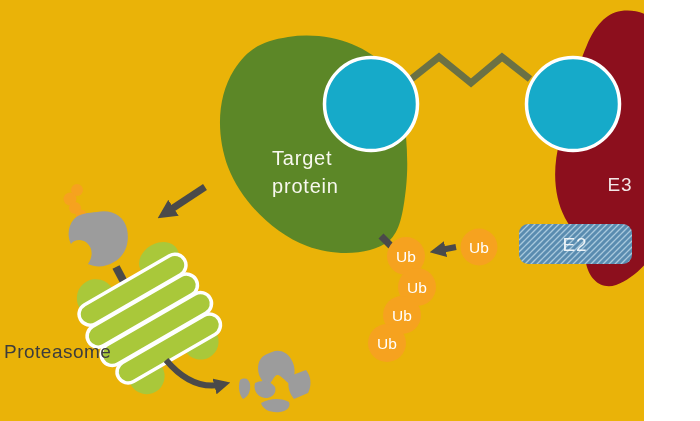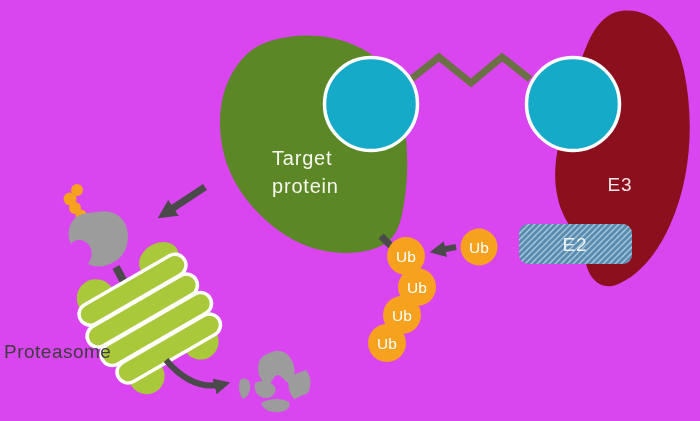--- a/index.html
+++ b/index.html
@@ -1,20 +1,20 @@
 <!DOCTYPE html>
 <html><head>
 <meta charset="utf-8">
 <style>
   html, body { margin: 0; padding: 0; background: #ffffff; }
   .stage {
     position: relative;
-    width: 700px;
+    width: 644px;
     height: 421px;
-    background: #d946ef;
+    background: #eab308;
     font-family: "Liberation Sans", sans-serif;
     overflow: hidden;
   }
   svg { display: block; }
   text { font-family: "Liberation Sans", sans-serif; }
   .lbl-light   { fill: #f8f8ef; letter-spacing: 0.8px; }
   .lbl-dark    { fill: #3d3d3d; letter-spacing: 0.5px; }
   .lbl-ub      { fill: #ffffff; font-size: 15.5px; text-anchor: middle; }
   .lbl-e2      { fill: #ffffff; opacity: 0.88; font-size: 19px; text-anchor: middle; letter-spacing: 1px; }
   .lbl-e3      { font-size: 19px; text-anchor: middle; fill: #f3e7e7; letter-spacing: 1px; }

